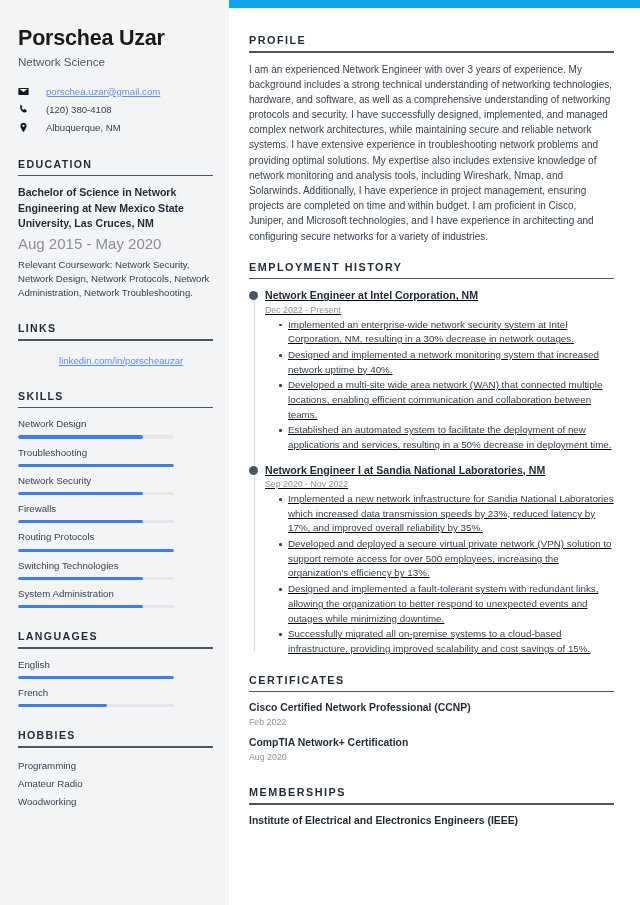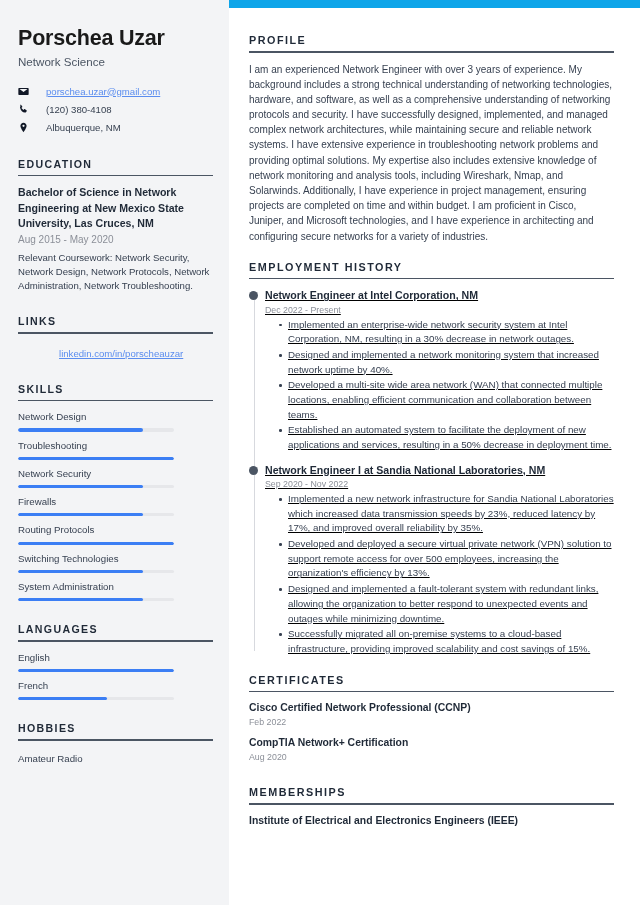--- a/index.html
+++ b/index.html
@@ -85,21 +85,21 @@
     margin-bottom: 9px;
   }
 
   .edu-degree {
     font-size: 10.6px;
     font-weight: 700;
     color: #1f2937;
     line-height: 1.45;
   }
   .edu-date {
-    font-size: 10px;
+    font-size: 15px;
     color: #8b8f98;
     margin-top: 2px;
     line-height: 1.4;
   }
   .edu-desc {
     font-size: 9.6px;
     color: #374151;
     line-height: 1.45;
     margin-top: 4px;
   }
@@ -363,21 +363,23 @@
               <div class="bar-fill" style="width: 57%; background: rgb(59, 126, 244);"></div>
             </div>
           </div>
         </div>
     </section>
 
     <section class="side-section">
       <div class="side-head">HOBBIES</div>
       <div class="side-rule"></div>
       <div id="hobbies-list">
+          <div class="hobby-item">Programming</div>
           <div class="hobby-item">Amateur Radio</div>
+          <div class="hobby-item">Woodworking</div>
         </div>
     </section>
 
   </aside>
 
   <main class="main">
 
     <section class="main-section">
       <div class="main-head">PROFILE</div>
       <div class="main-rule"></div>

